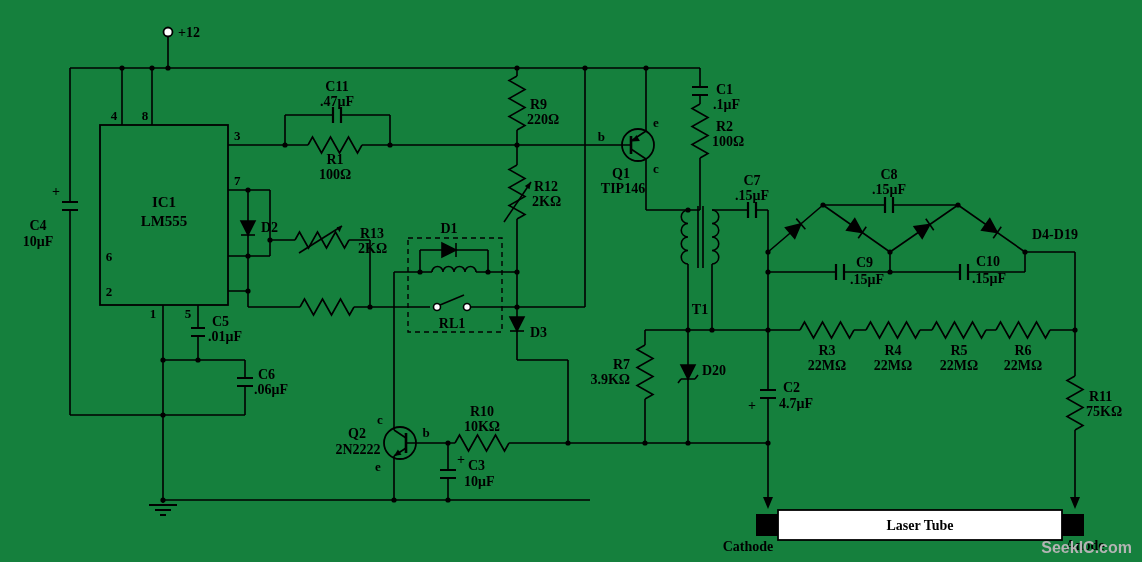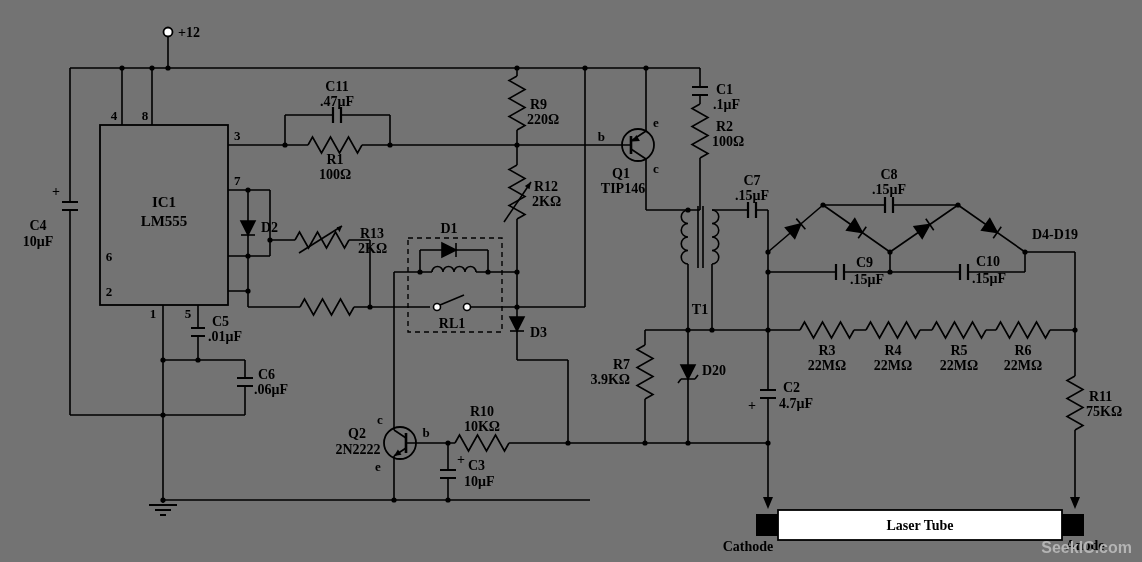--- a/index.html
+++ b/index.html
@@ -1,16 +1,16 @@
 <!DOCTYPE html>
 <html><head>
 <meta charset="utf-8">
 <style>
   html,body{margin:0;padding:0;background:#fff;}
-  #stage{position:relative;width:1142px;height:562px;background:#737373;overflow:hidden;}
+  #stage{position:relative;width:1142px;height:562px;background:#15803d;overflow:hidden;}
   svg{display:block;}
   .wire{stroke:#000;stroke-width:1.6;fill:none;}
   .plate{stroke:#000;stroke-width:2.2;fill:none;}
   .zig{stroke:#000;stroke-width:1.6;fill:none;}
   .boxline{stroke:#000;stroke-width:1.8;fill:none;}
   .dashbox{stroke:#000;stroke-width:1.4;fill:none;stroke-dasharray:5 4;}
   .dot{fill:#000;}
   .blk{fill:#000;}
   use{stroke:#000;fill:#000;stroke-width:1.6;}
   .lbl{font:bold 14px "Liberation Serif", serif;fill:#000;}

